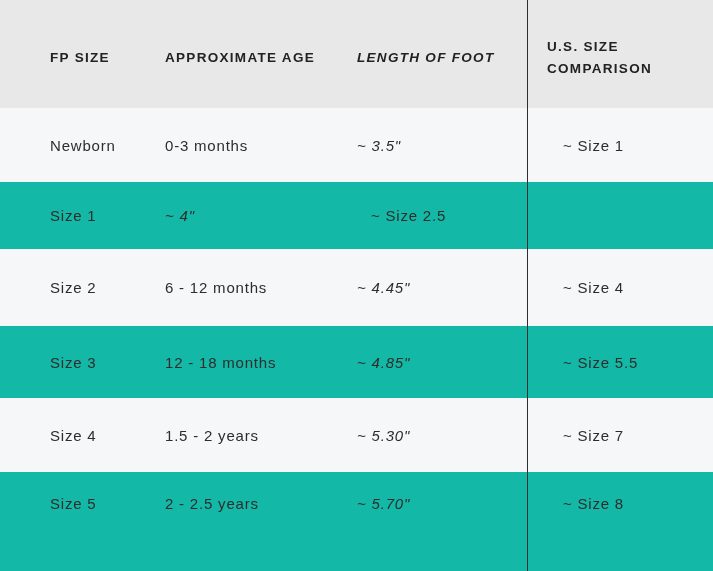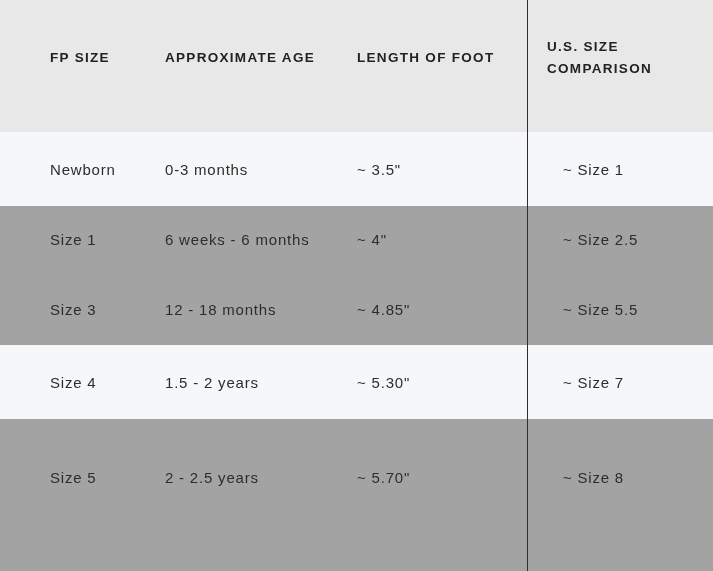--- a/index.html
+++ b/index.html
@@ -22,21 +22,21 @@
     align-items: stretch;
     flex: 0 0 auto;
   }
   .cell {
     display: flex;
     align-items: center;
     box-sizing: border-box;
   }
   .c1 { width: 165px; padding-left: 50px; }
   .c2 { width: 192px; }
-  .c3 { width: 170px; }
+  .c3 { width: 170px; font-style: italic; }
   .c4 { flex: 1; padding-left: 36px; }
 
   .header-row {
     height: 108px;
     background: #e9e8e8;
   }
   .header-row .cell {
     padding-top: 8px;
     font-weight: bold;
     font-size: 13.5px;
@@ -45,23 +45,23 @@
     line-height: 22px;
   }
   .header-row .c4 { padding-right: 30px; padding-left: 20px; }
 
   .body-row {
     font-size: 15px;
     letter-spacing: 0.8px;
     color: #2d2d2d;
   }
   .bg-light { background: #f6f7f8; }
-  .bg-gray  { background: #a3a3a3; }
+  .bg-gray  { background: #14b8a6; }
 
-  .r1 { height: 74px; margin-top: 24px; }
+  .r1 { height: 74px; }
   .r2 { height: 67px; }
   .r3 { height: 77px; }
   .r4 { height: 72px; }
   .r5 { height: 74px; }
   .r6 { flex: 1 1 auto; }
   .r6 .cell { padding-bottom: 36px; }
 
   .v-divider {
     position: absolute;
     top: 0;
@@ -85,25 +85,30 @@
 
   <div class="row body-row r1 bg-light">
     <div class="cell c1">Newborn</div>
     <div class="cell c2">0-3 months</div>
     <div class="cell c3">~ 3.5"</div>
     <div class="cell c4">~ Size 1</div>
   </div>
 
   <div class="row body-row r2 bg-gray">
     <div class="cell c1">Size 1</div>
-    <div class="cell c2">6 weeks - 6 months</div>
     <div class="cell c3">~ 4"</div>
     <div class="cell c4">~ Size 2.5</div>
   </div>
 
+  <div class="row body-row r3 bg-light">
+    <div class="cell c1">Size 2</div>
+    <div class="cell c2">6 - 12 months</div>
+    <div class="cell c3">~ 4.45"</div>
+    <div class="cell c4">~ Size 4</div>
+  </div>
 
   <div class="row body-row r4 bg-gray">
     <div class="cell c1">Size 3</div>
     <div class="cell c2">12 - 18 months</div>
     <div class="cell c3">~ 4.85"</div>
     <div class="cell c4">~ Size 5.5</div>
   </div>
 
   <div class="row body-row r5 bg-light">
     <div class="cell c1">Size 4</div>

